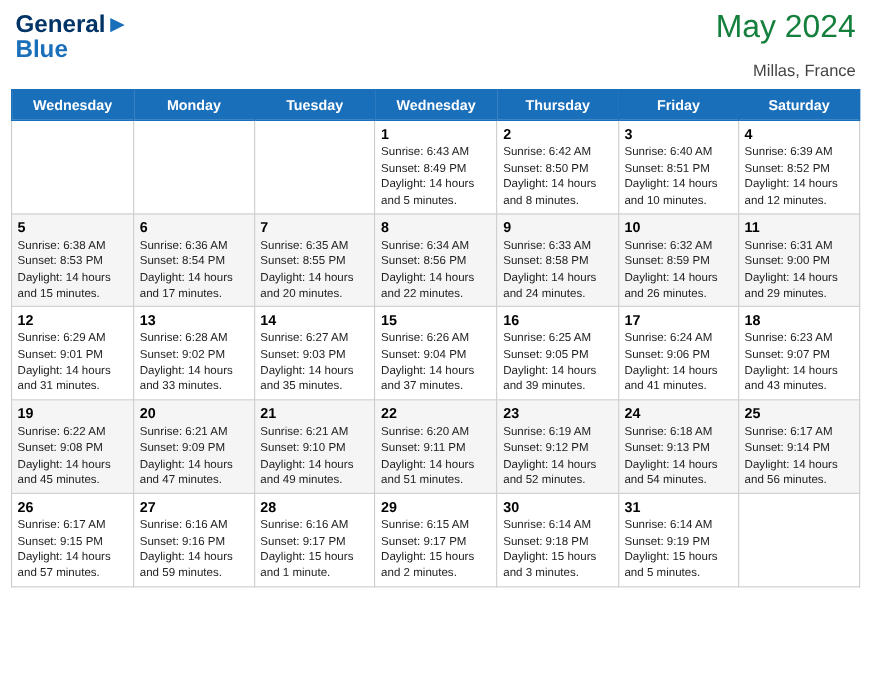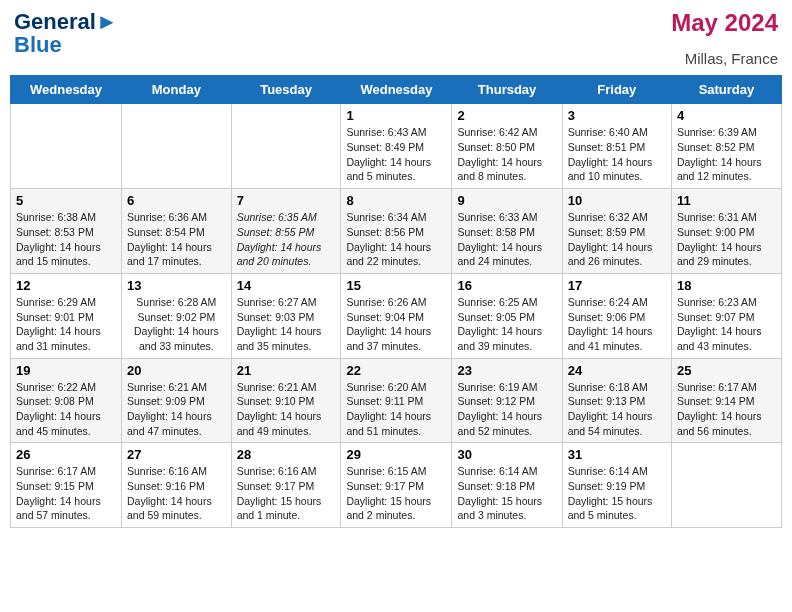--- a/index.html
+++ b/index.html
@@ -27,23 +27,23 @@
       color: #003366;
       line-height: 1.1;
     }
     .logo-text span {
       color: #1a6fba;
     }
     .title-block {
       text-align: right;
     }
     .month-title {
-      font-size: 24px;
-      font-weight: bold;
-      color: #be185d;
+      font-size: 29px;
+      font-weight: normal;
+      color: #15803d;
       line-height: 1.1;
     }
     .location {
       font-size: 15px;
       color: #444;
       margin-top: 14px;
     }
     table {
       width: 100%;
       border-collapse: collapse;
@@ -158,21 +158,21 @@
         </td>
         <td>
           <span class="day-num">6</span>
           <div class="day-info" style="white-space: pre-line;">Sunrise: 6:36 AM
 Sunset: 8:54 PM
 Daylight: 14 hours
 and 17 minutes.</div>
         </td>
         <td>
           <span class="day-num">7</span>
-          <div class="day-info" style="white-space: pre-line; font-style: italic;">Sunrise: 6:35 AM
+          <div class="day-info" style="white-space: pre-line;">Sunrise: 6:35 AM
 Sunset: 8:55 PM
 Daylight: 14 hours
 and 20 minutes.</div>
         </td>
         <td>
           <span class="day-num">8</span>
           <div class="day-info" style="white-space: pre-line;">Sunrise: 6:34 AM
 Sunset: 8:56 PM
 Daylight: 14 hours
 and 22 minutes.</div>
@@ -202,21 +202,21 @@
       <tr>
         <td>
           <span class="day-num">12</span>
           <div class="day-info" style="white-space: pre-line;">Sunrise: 6:29 AM
 Sunset: 9:01 PM
 Daylight: 14 hours
 and 31 minutes.</div>
         </td>
         <td>
           <span class="day-num">13</span>
-          <div class="day-info" style="white-space: pre-line; text-align: center;">Sunrise: 6:28 AM
+          <div class="day-info" style="white-space: pre-line;">Sunrise: 6:28 AM
 Sunset: 9:02 PM
 Daylight: 14 hours
 and 33 minutes.</div>
         </td>
         <td>
           <span class="day-num">14</span>
           <div class="day-info" style="white-space: pre-line;">Sunrise: 6:27 AM
 Sunset: 9:03 PM
 Daylight: 14 hours
 and 35 minutes.</div>

